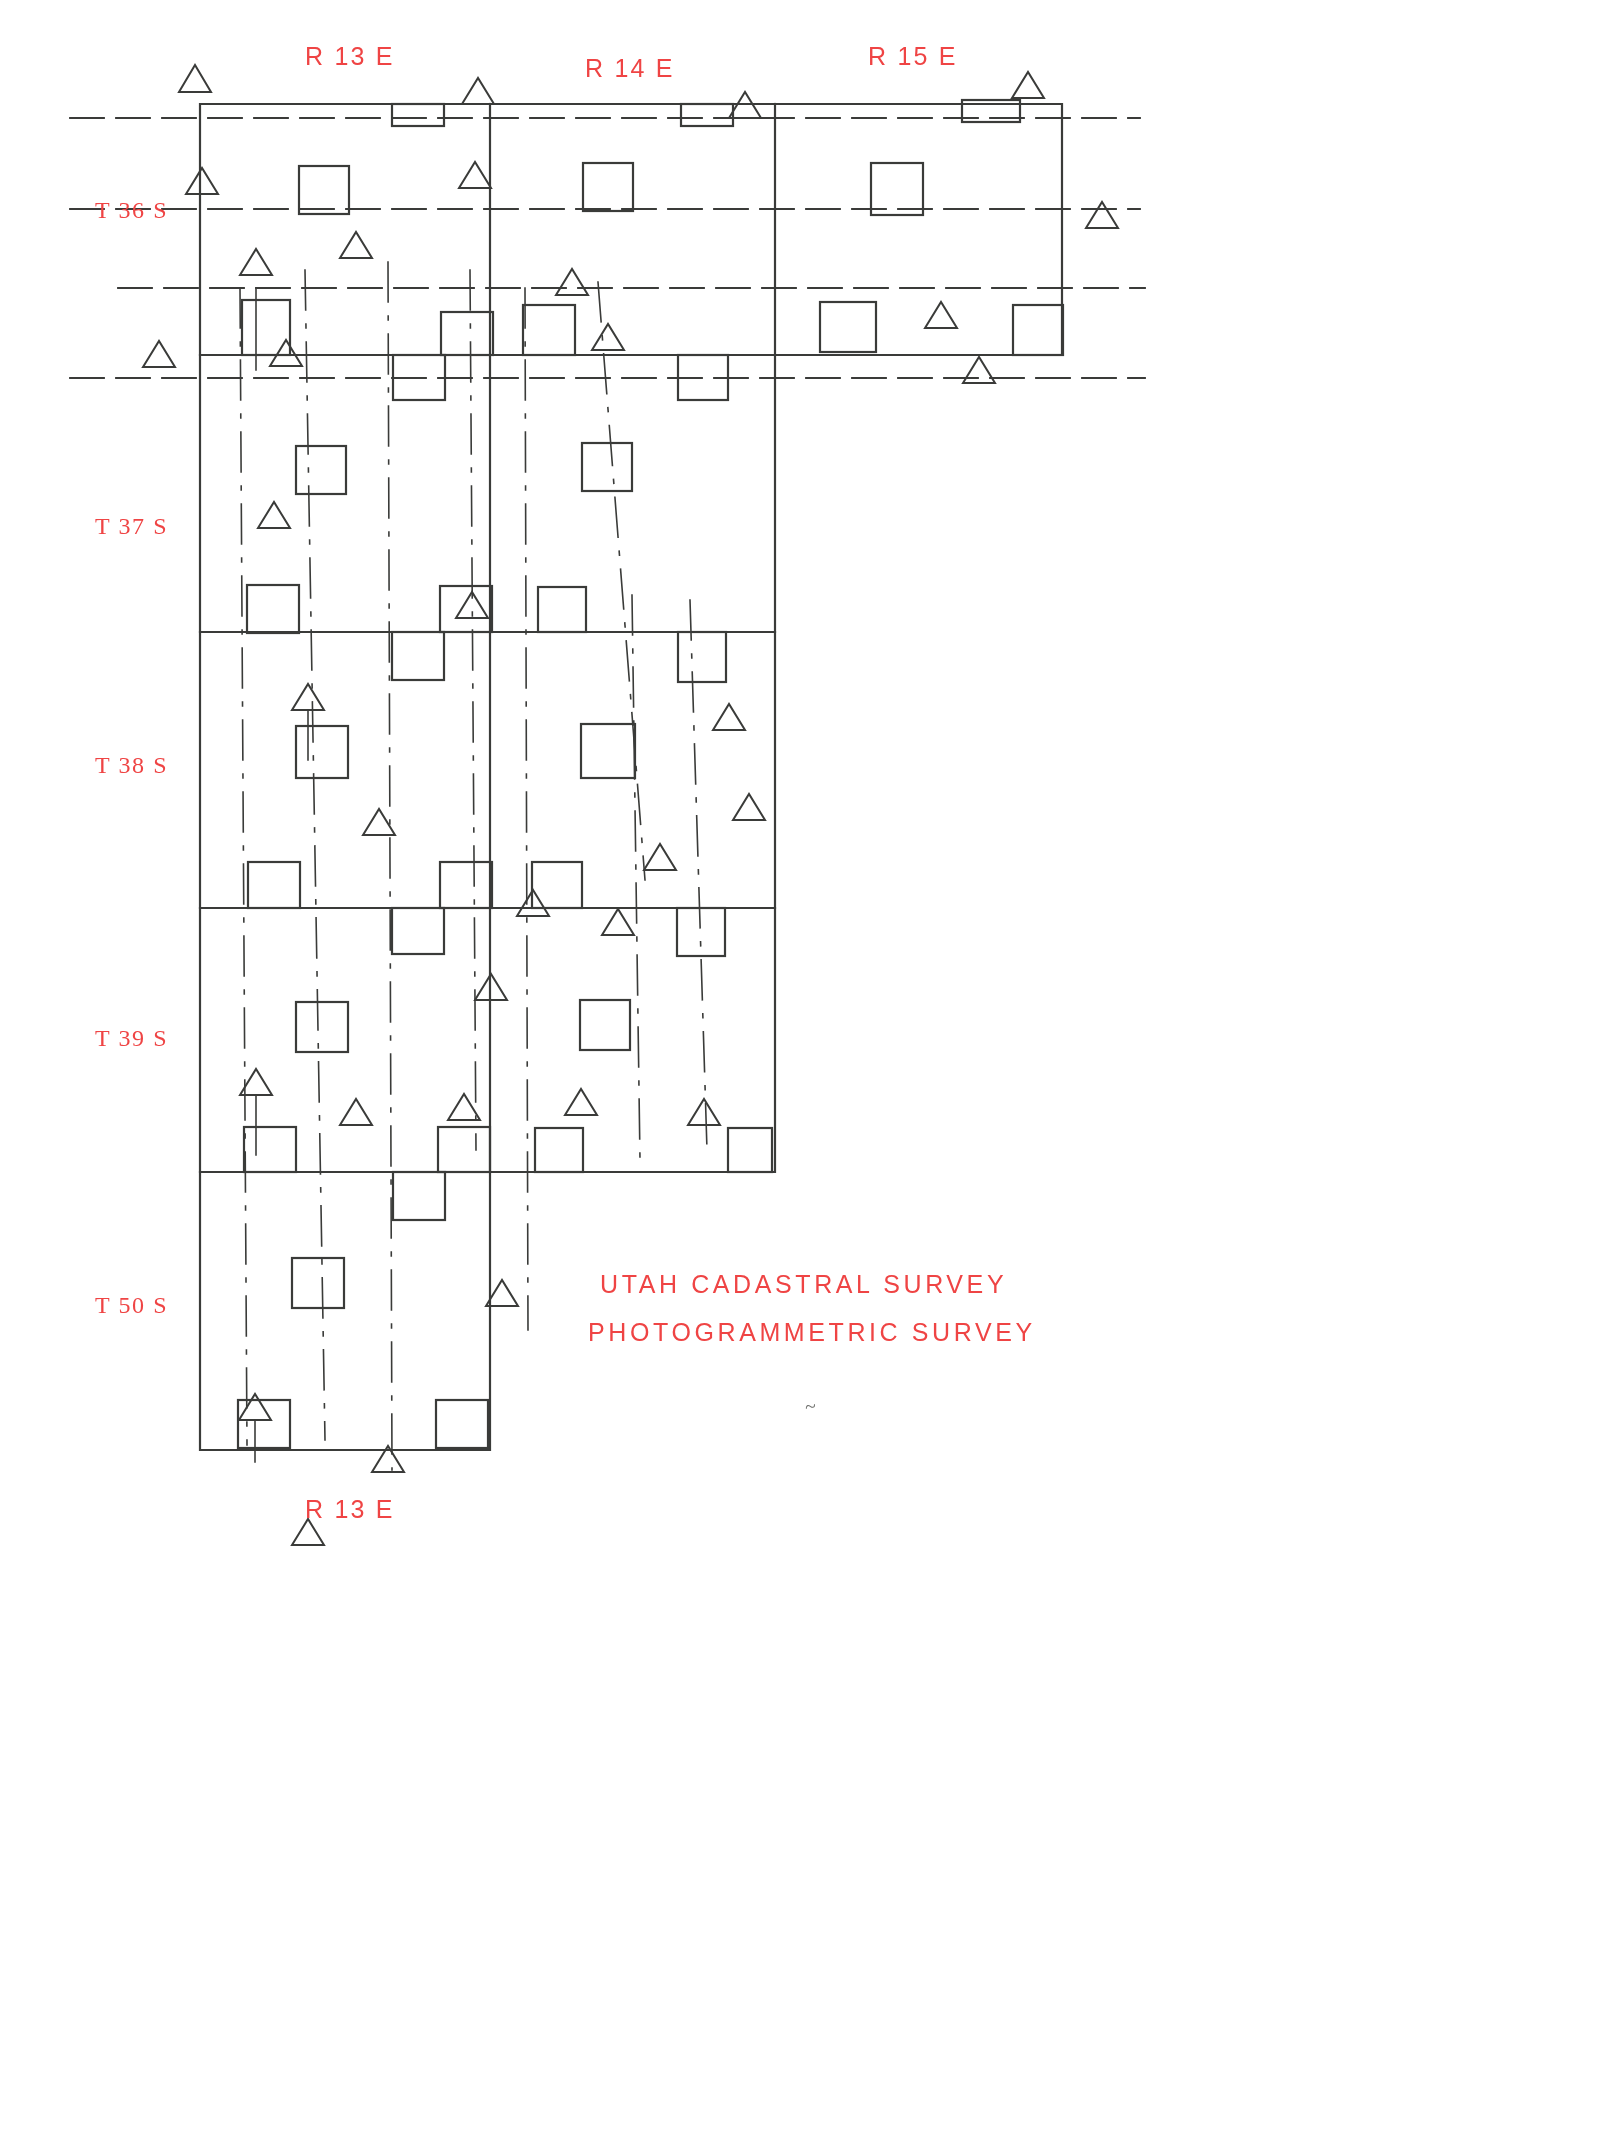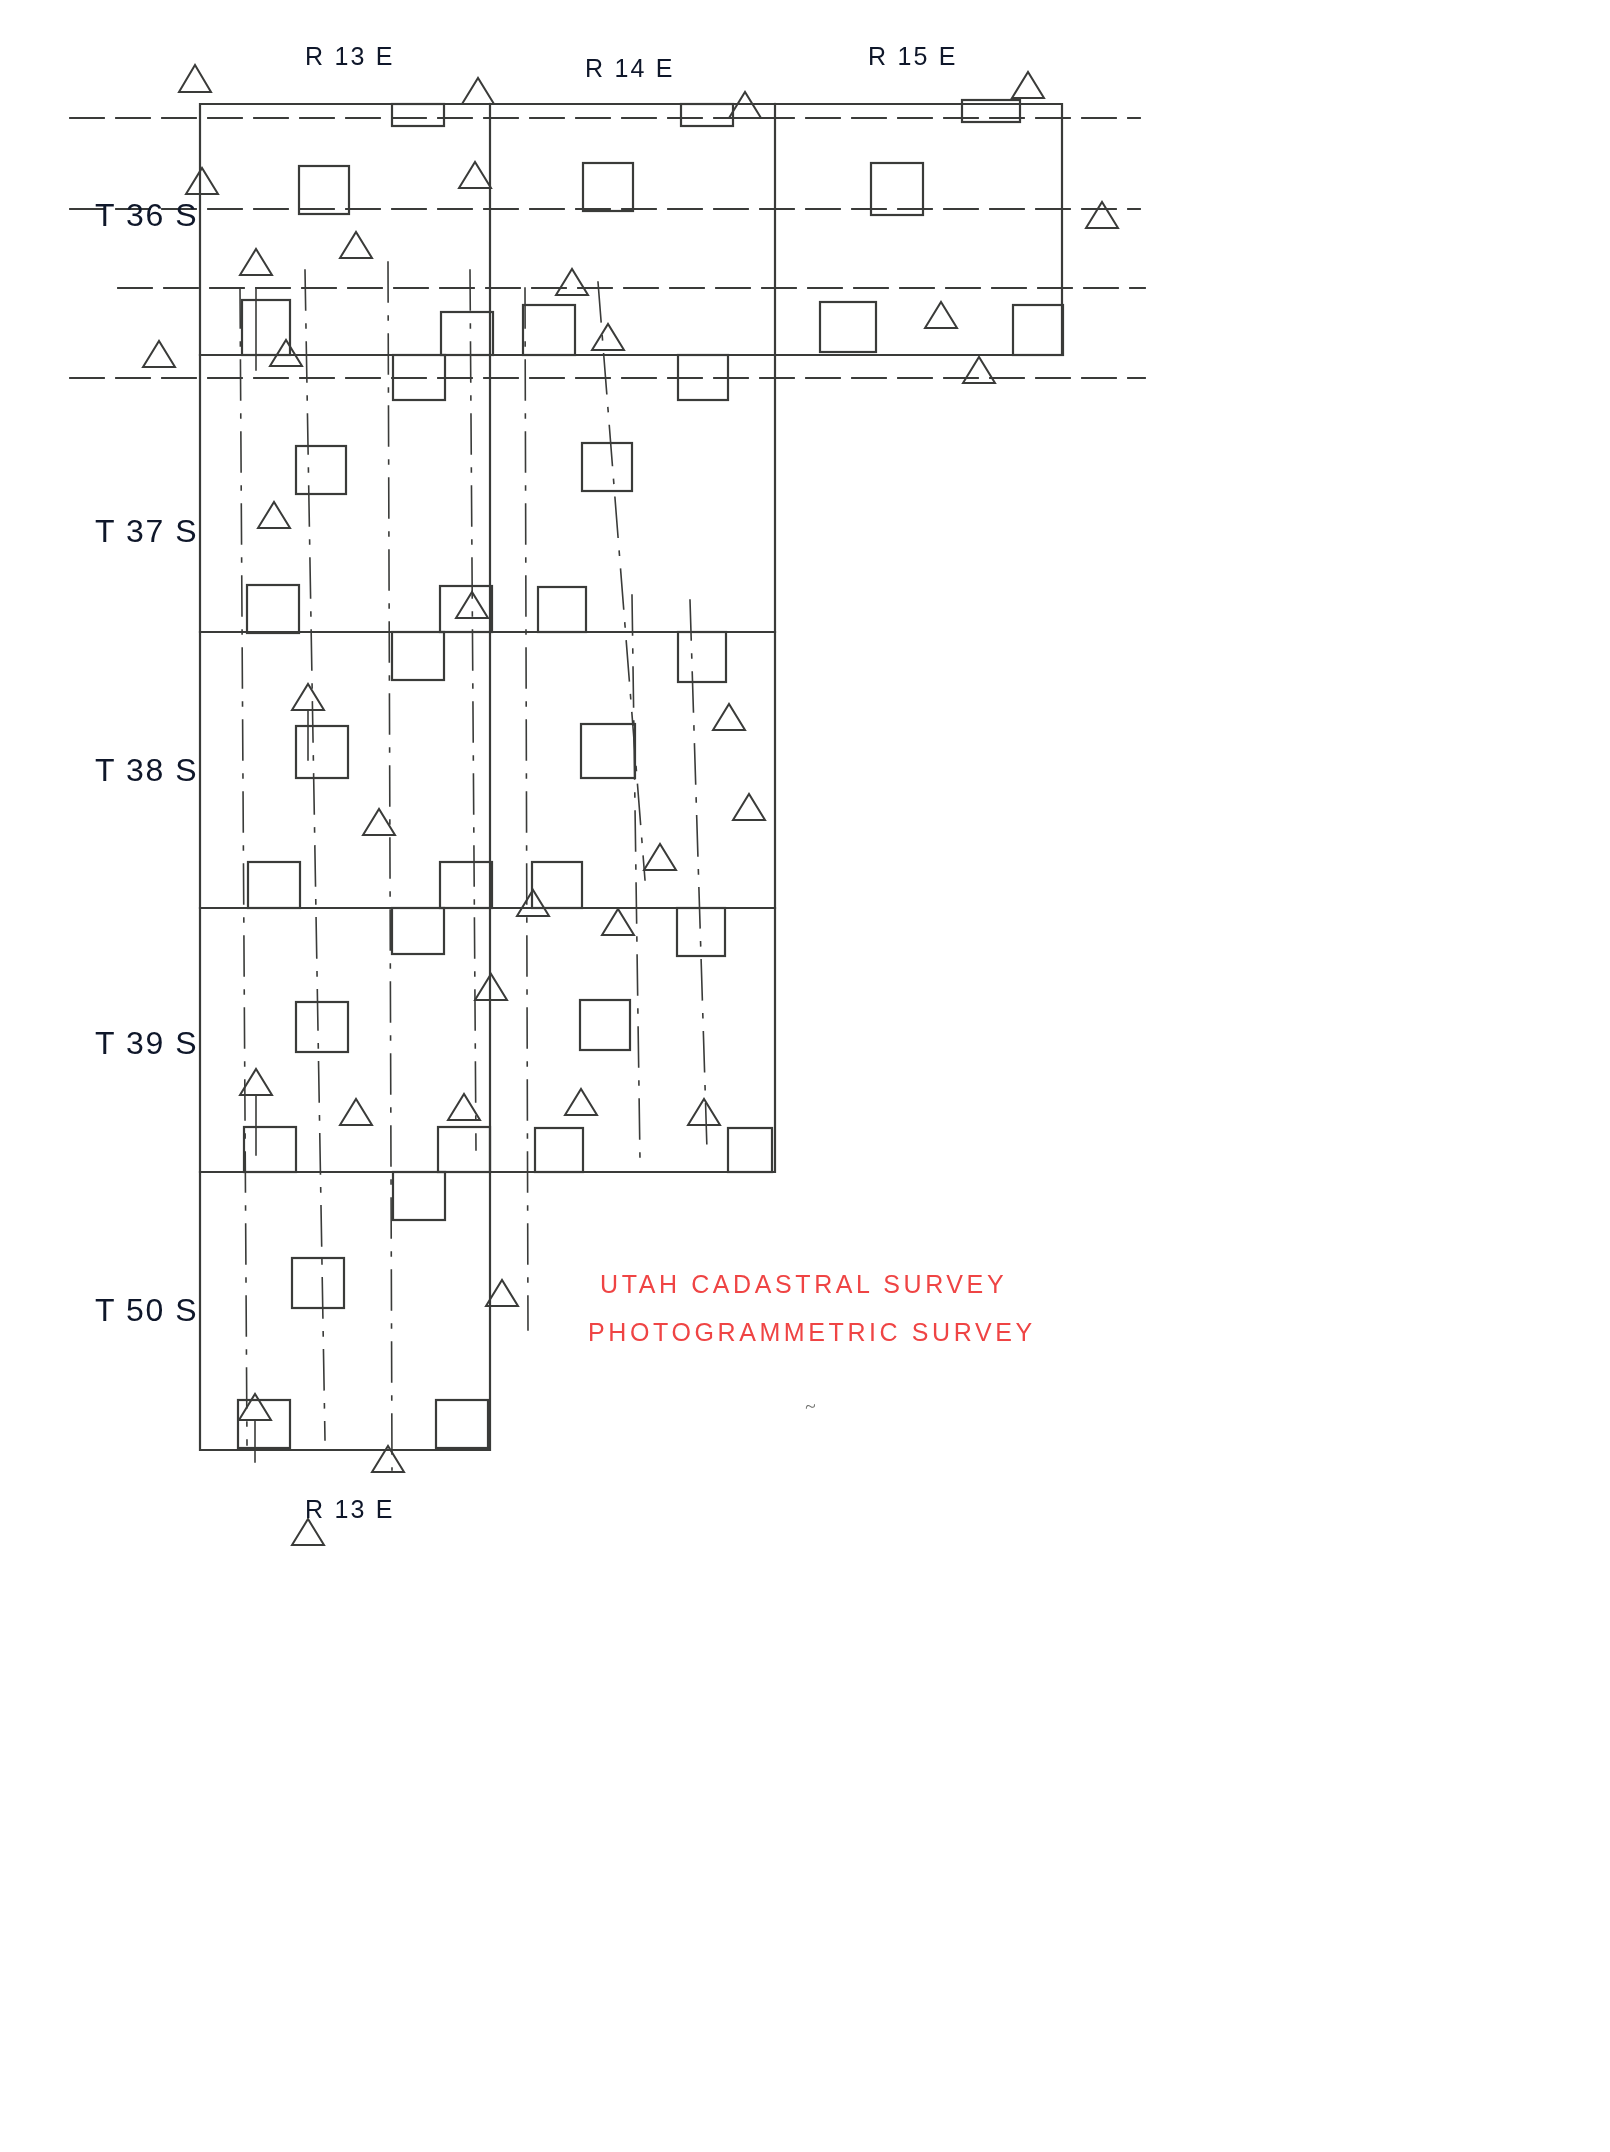--- a/index.html
+++ b/index.html
@@ -23,31 +23,32 @@
   }
   svg.map-canvas {
     position: absolute;
     left: 0; top: 0;
     width: 1610px;
     height: 2152px;
   }
   .lbl {
     position: absolute;
     font-family: "Liberation Sans", sans-serif;
-    color: #0f172a;
+    color: #ef4444;
     white-space: nowrap;
     letter-spacing: 1.5px;
   }
   .range-label {
     font-size: 25px;
     letter-spacing: 2.2px;
   }
   .twp-label {
-    font-size: 32px;
+    font-size: 24px;
     letter-spacing: 1.6px;
+    font-family: Liberation Serif, serif;
   }
   .bottom-range-label {
     font-size: 25px;
     letter-spacing: 2.2px;
   }
   .title-line {
     font-size: 25px;
     letter-spacing: 3.6px;
     color: #ef4444;
   }

